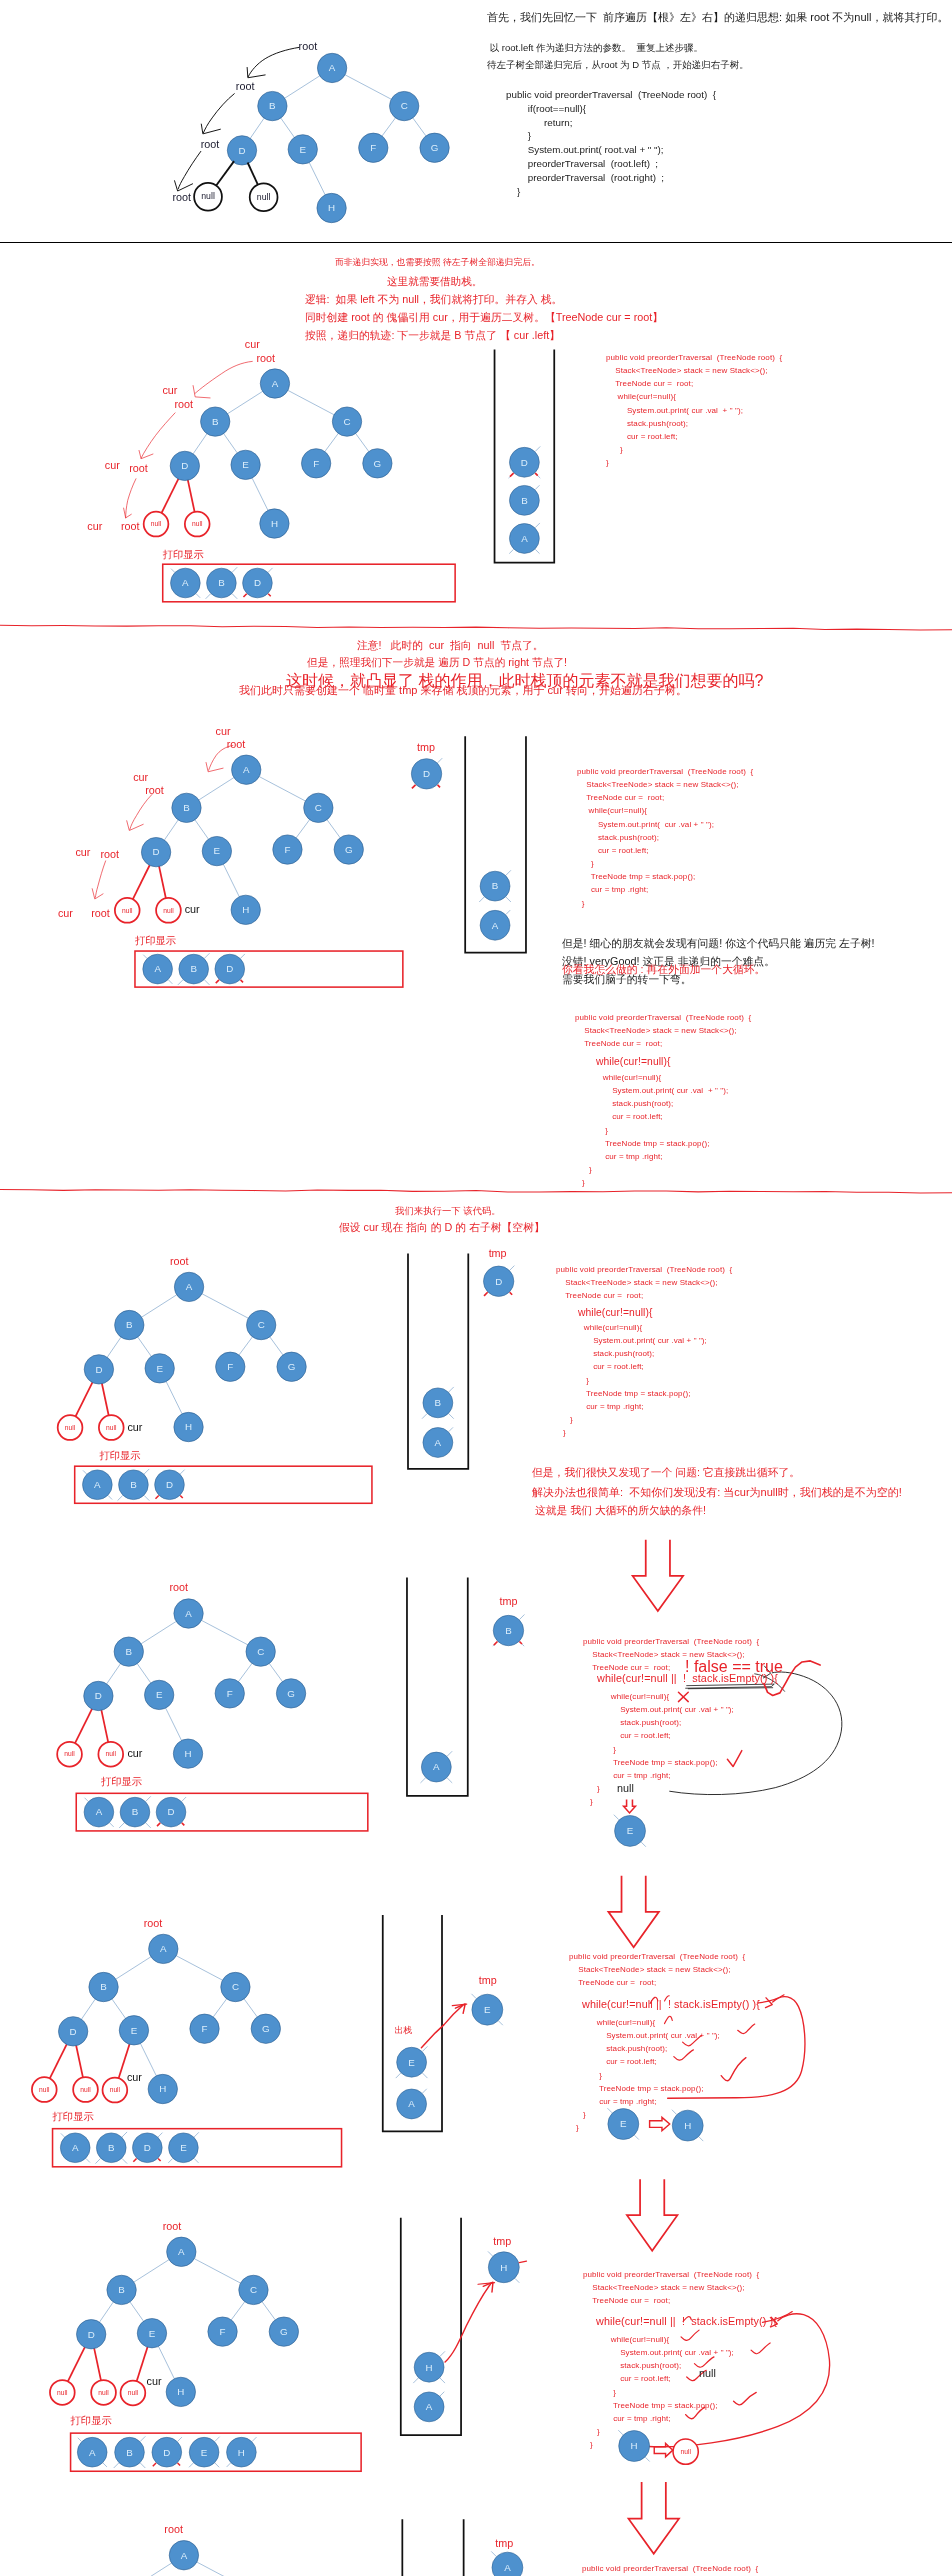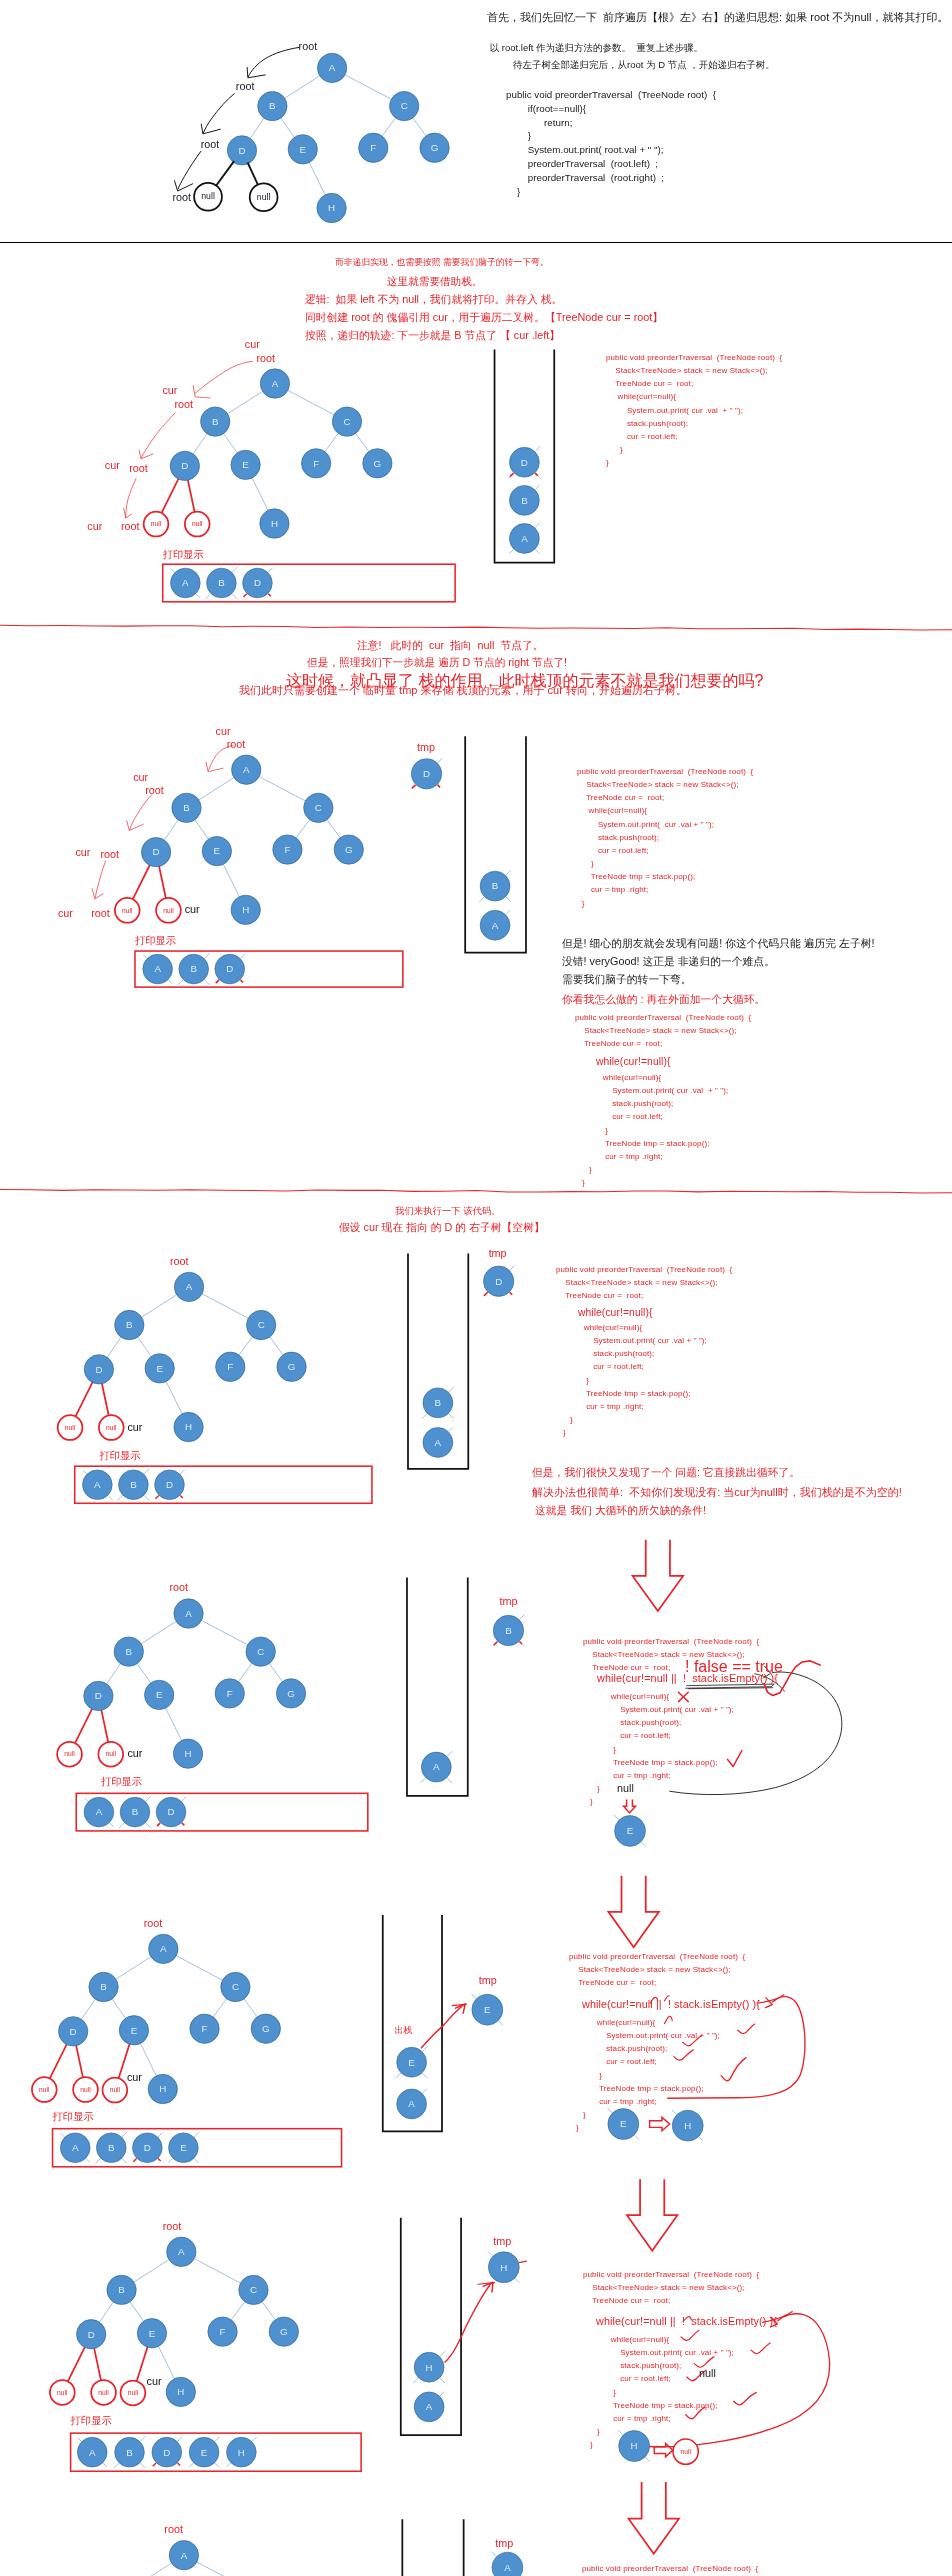--- a/index.html
+++ b/index.html
@@ -55,21 +55,21 @@
         <path d="M 455 182 C 440 194 424 212 412 229 C 403 241 398 251 395 258" fill="none" stroke="#111" stroke-width="1.9" stroke-linecap="round" stroke-linejoin="round"></path>
         <path d="M 391 241 L 394 260 L 428 251" fill="none" stroke="#111" stroke-width="1.9" stroke-linecap="round" stroke-linejoin="round"></path>
         <text x="476.0" y="175.0" text-anchor="middle" font-size="21" fill="#1a1a2e" font-weight="normal" font-family="Liberation Sans, sans-serif">root</text>
         <path d="M 390 294 C 379 309 367 327 358 343 C 352 353 348 361 346 367" fill="none" stroke="#111" stroke-width="1.9" stroke-linecap="round" stroke-linejoin="round"></path>
         <path d="M 339 351 L 345 371 L 374 357" fill="none" stroke="#111" stroke-width="1.9" stroke-linecap="round" stroke-linejoin="round"></path>
         <text x="408.0" y="288.0" text-anchor="middle" font-size="21" fill="#1a1a2e" font-weight="normal" font-family="Liberation Sans, sans-serif">root</text>
         <text x="353.0" y="390.0" text-anchor="middle" font-size="21" fill="#1a1a2e" font-weight="normal" font-family="Liberation Sans, sans-serif">root</text>
       </svg>
       <div class="blk" style="left:487px;top:10px;font-size:11px">首先，我们先回忆一下  前序遍历【根》左》右】的递归思想: 如果 root 不为null，就将其打印。</div>
       <div class="blk" style="left:487px;top:42px;font-size:9.5px"> 以 root.left 作为递归方法的参数。  重复上述步骤。</div>
-      <div class="blk" style="left:513px;top:59px;font-size:9.5px">待左子树全部递归完后，从root 为 D 节点 ，开始递归右子树。</div>
+      <div class="blk" style="left:487px;top:59px;font-size:9.5px">待左子树全部递归完后，从root 为 D 节点 ，开始递归右子树。</div>
       <div class="code-dark" style="left:506px;top:88px">public void preorderTraversal  (TreeNode root)  {
         if(root==null){
               return;
         }
         System.out.print( root.val + " ");
         preorderTraversal  (root.left)  ;
         preorderTraversal  (root.right)  ;
     }</div>
     </div>
     <div class="hr-black" style="top:242px"></div>
@@ -146,21 +146,21 @@
         <line x1="1039.0" y1="919.0" x2="1043.9" y2="923.9" stroke="#e8232a" stroke-width="3.2"></line>
         <line x1="1039.0" y1="951.0" x2="1047.4" y2="942.6" stroke="#7ba2c9" stroke-width="1.3"></line>
         <circle cx="1018.0" cy="972.0" r="29" fill="#4e91ce" stroke="#2e5f8f" stroke-width="1.1"></circle>
         <text x="1018.0" y="978.5" text-anchor="middle" font-size="19" fill="#dbeefc" font-family="Liberation Sans, sans-serif">B</text>
         <line x1="1039.0" y1="1025.0" x2="1048.1" y2="1015.9" stroke="#7ba2c9" stroke-width="1.3"></line>
         <line x1="1039.0" y1="1067.0" x2="1047.4" y2="1075.4" stroke="#7ba2c9" stroke-width="1.3"></line>
         <line x1="997.0" y1="1067.0" x2="988.6" y2="1075.4" stroke="#7ba2c9" stroke-width="1.3"></line>
         <circle cx="1018.0" cy="1046.0" r="29" fill="#4e91ce" stroke="#2e5f8f" stroke-width="1.1"></circle>
         <text x="1018.0" y="1052.5" text-anchor="middle" font-size="19" fill="#dbeefc" font-family="Liberation Sans, sans-serif">A</text>
       </svg>
-      <div class="note" style="left:335px;top:256px;font-size:8.8px">而非递归实现，也需要按照 需要我们脑子的转一下弯。</div>
+      <div class="note" style="left:335px;top:256px;font-size:8.8px">而非递归实现，也需要按照 待左子树全部递归完后。</div>
       <div class="note" style="left:387px;top:274px;font-size:10.6px">这里就需要借助栈。</div>
       <div class="note" style="left:305px;top:291px;font-size:10.8px">逻辑:  如果 left 不为 null，我们就将打印。并存入 栈。</div>
       <div class="note" style="left:305px;top:309px;font-size:10.8px">同时创建 root 的 傀儡引用 cur，用于遍历二叉树。【TreeNode cur = root】</div>
       <div class="note" style="left:305px;top:327px;font-size:10.8px">按照，递归的轨迹: 下一步就是 B 节点了 【 cur .left】</div>
       <div class="code" style="left:606px;top:351px">public void preorderTraversal  (TreeNode root)  {
     Stack&lt;TreeNode&gt; stack = new Stack&lt;&gt;();
     TreeNode cur =  root;
      while(cur!=null){
          System.out.print( cur .val  + " ");
          stack.push(root);
@@ -257,21 +257,21 @@
          System.out.print(  cur .val + " ");
          stack.push(root);
          cur = root.left;
       }
       TreeNode tmp = stack.pop();
       cur = tmp .right;
   }</div>
       <div class="blk" style="left:562px;top:937px">但是! 细心的朋友就会发现有问题! 你这个代码只能 遍历完 左子树!</div>
       <div class="blk" style="left:562px;top:955px">没错! veryGood! 这正是 非递归的一个难点。</div>
       <div class="blk" style="left:562px;top:973px">需要我们脑子的转一下弯。</div>
-      <div class="note" style="left:562px;top:991px">你看我怎么做的 : 再在外面加一个大循环。</div>
+      <div class="note" style="left:562px;top:961px">你看我怎么做的 : 再在外面加一个大循环。</div>
       <div class="code" style="left:575px;top:1011px">public void preorderTraversal  (TreeNode root)  {
     Stack&lt;TreeNode&gt; stack = new Stack&lt;&gt;();
     TreeNode cur =  root;
 </div>
       <div class="code" style="left:587px;top:1054px;font-size:10.3px">   while(cur!=null){</div>
       <div class="code" style="left:575px;top:1071px">            while(cur!=null){
                 System.out.print( cur .val  + " ");
                 stack.push(root);
                 cur = root.left;
              }

